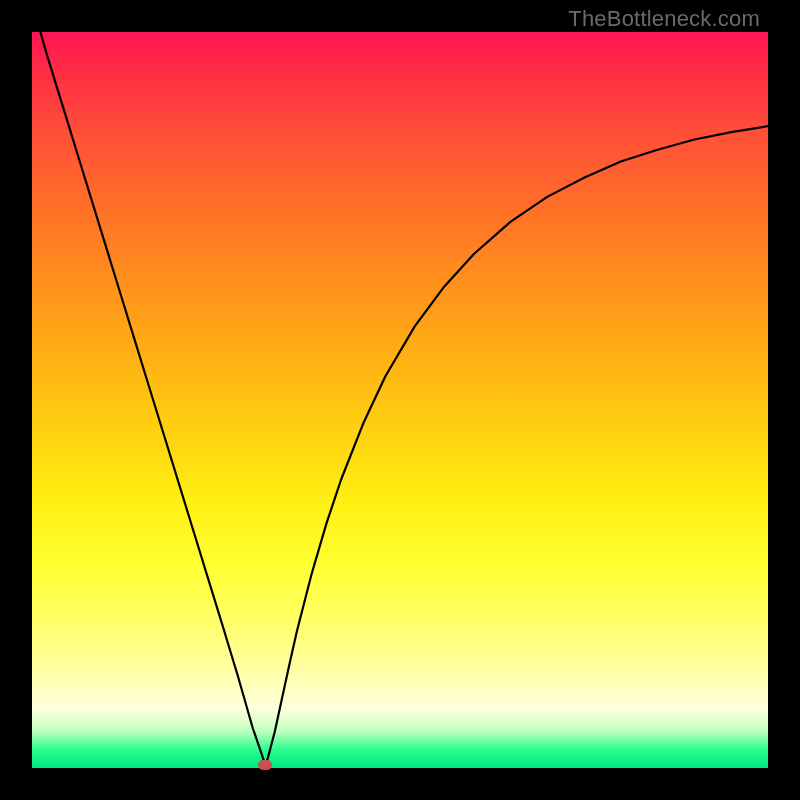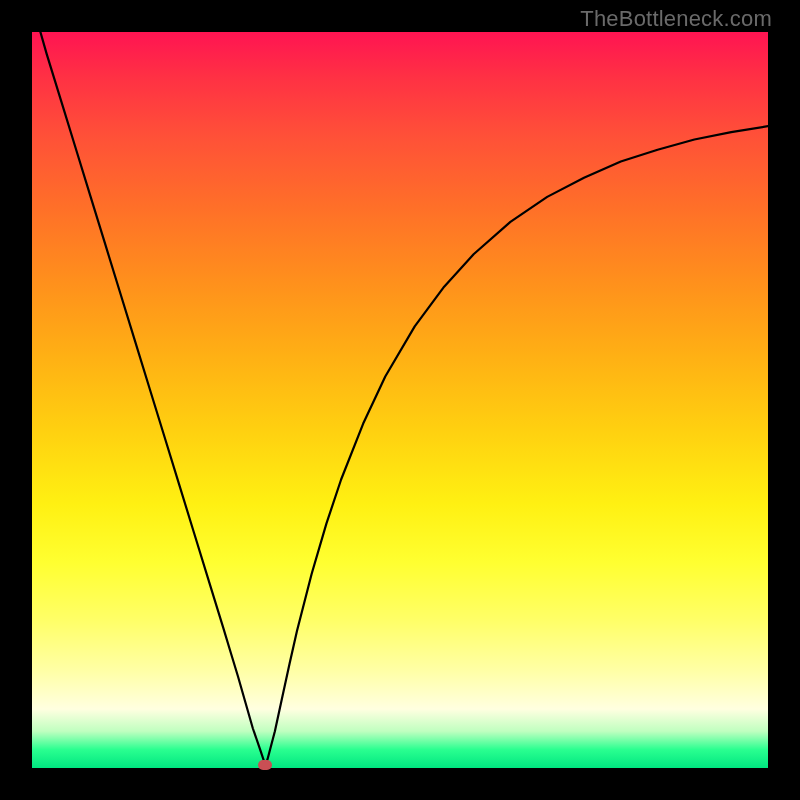--- a/index.html
+++ b/index.html
@@ -36,21 +36,21 @@
       #ffff68 80%,
       #ffffa8 87%,
       #ffffe0 92%,
       #c0ffc0 95%,
       #2aff90 97.5%,
       #00e680 100%);
   }
   .watermark {
     position: absolute;
     top: 6px;
-    right: 28px;
+    right: 40px;
     color: #6a6a6a;
     font-size: 22px;
     font-weight: 500;
     letter-spacing: 0.2px;
     user-select: none;
   }
   svg.curve {
     position: absolute;
     left: 0;
     top: 0;

